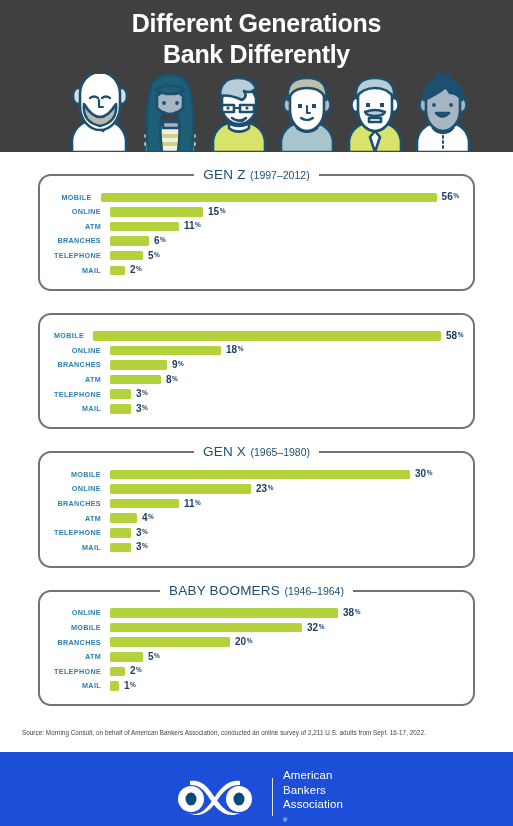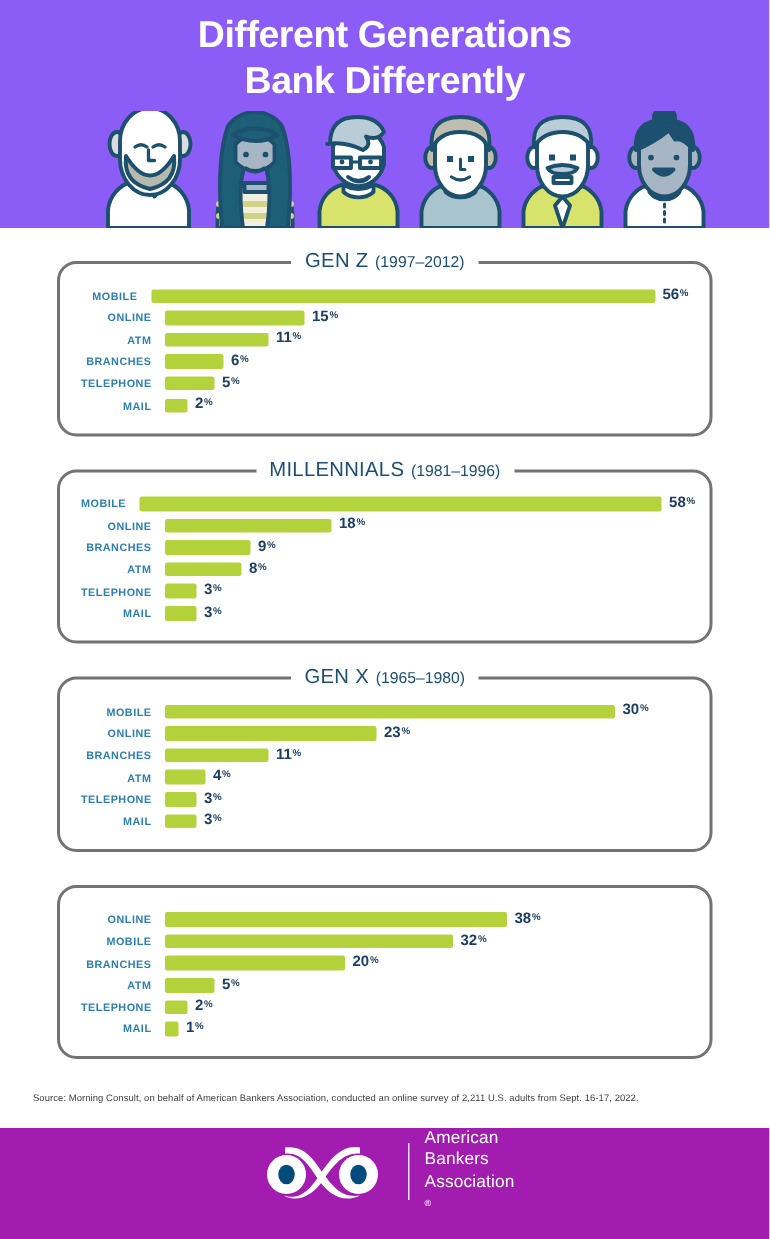--- a/index.html
+++ b/index.html
@@ -7,21 +7,21 @@
   body {
     font-family:"Liberation Sans", sans-serif;
     background:#ffffff;
     position:relative;
     overflow:hidden;
   }
 
   
   .header {
     position:absolute; left:0; top:0; width:513px; height:152px;
-    background:#8b5cf6; overflow:hidden;
+    background:#404040; overflow:hidden;
   }
   .header-title {
     text-align:center; padding-top:8px;
     color:#ffffff; font-weight:bold; font-size:25px;
     line-height:1.22; letter-spacing:-0.3px;
   }
   .header-title .l2 { display:block; }
   .people { position:absolute; left:0; bottom:0; width:513px; height:78px; }
 
   
@@ -67,22 +67,22 @@
 
   
   .source {
     position:absolute; left:22px; top:729px; width:480px;
     color:#3f3f3f; font-size:6.3px; letter-spacing:0.05px;
   }
 
   
   .footer {
     position:absolute; left:0; top:752px; width:513px; height:74px;
-    background:#a21caf;
-    display:flex; align-items:flex-start; justify-content:center;
+    background:#1d4ed8;
+    display:flex; align-items:flex-end; justify-content:center;
   }
   .logo-wrap { display:flex; align-items:center; }
   .logo-mark { margin-right:10px; }
   .logo-divider {
     width:1px; height:38px; background:#ffffff; opacity:.85; margin-right:10px;
   }
   .logo-text {
     color:#ffffff; font-size:11.5px; line-height:1.26; letter-spacing:.1px;
   }
   .logo-text span { display:block; }
@@ -278,26 +278,20 @@
           </div>
       </div>
       <div class="row">
         <div class="row-label">MAIL</div>
         <div class="bar-area">
             <div class="bar" style="width:21px"></div>
           <div class="bar-value"><span>3</span><span class="pct">%</span></div>
           </div>
       </div>
     </div>
-    <div class="panel-head">
-      <div class="title-wrap">
-        <span class="gen-name">MILLENNIALS</span>
-        <span class="gen-years">(1981–1996)</span>
-      </div>
-    </div>
   </div>
 
   <div class="panel">
     <div class="panel-box">
       <div class="row">
         <div class="row-label">MOBILE</div>
         <div class="bar-area">
             <div class="bar" style="width:300px"></div>
           <div class="bar-value"><span>30</span><span class="pct">%</span></div>
           </div>
@@ -382,20 +376,26 @@
             <div class="bar" style="width:15px"></div>
           <div class="bar-value"><span>2</span><span class="pct">%</span></div>
           </div>
       </div>
       <div class="row">
         <div class="row-label">MAIL</div>
         <div class="bar-area">
             <div class="bar" style="width:9px"></div>
           <div class="bar-value"><span>1</span><span class="pct">%</span></div>
           </div>
+      </div>
+    </div>
+    <div class="panel-head">
+      <div class="title-wrap">
+        <span class="gen-name">BABY BOOMERS</span>
+        <span class="gen-years">(1946–1964)</span>
       </div>
     </div>
   </div>
 </div>
 
 <div class="source">Source: Morning Consult, on behalf of American Bankers Association, conducted an online survey of 2,211 U.S. adults from Sept. 16-17, 2022.</div>
 
 <div class="footer">
   <div class="logo-wrap">
     <svg class="logo-mark" width="92" height="44" viewBox="0 0 92 44">

